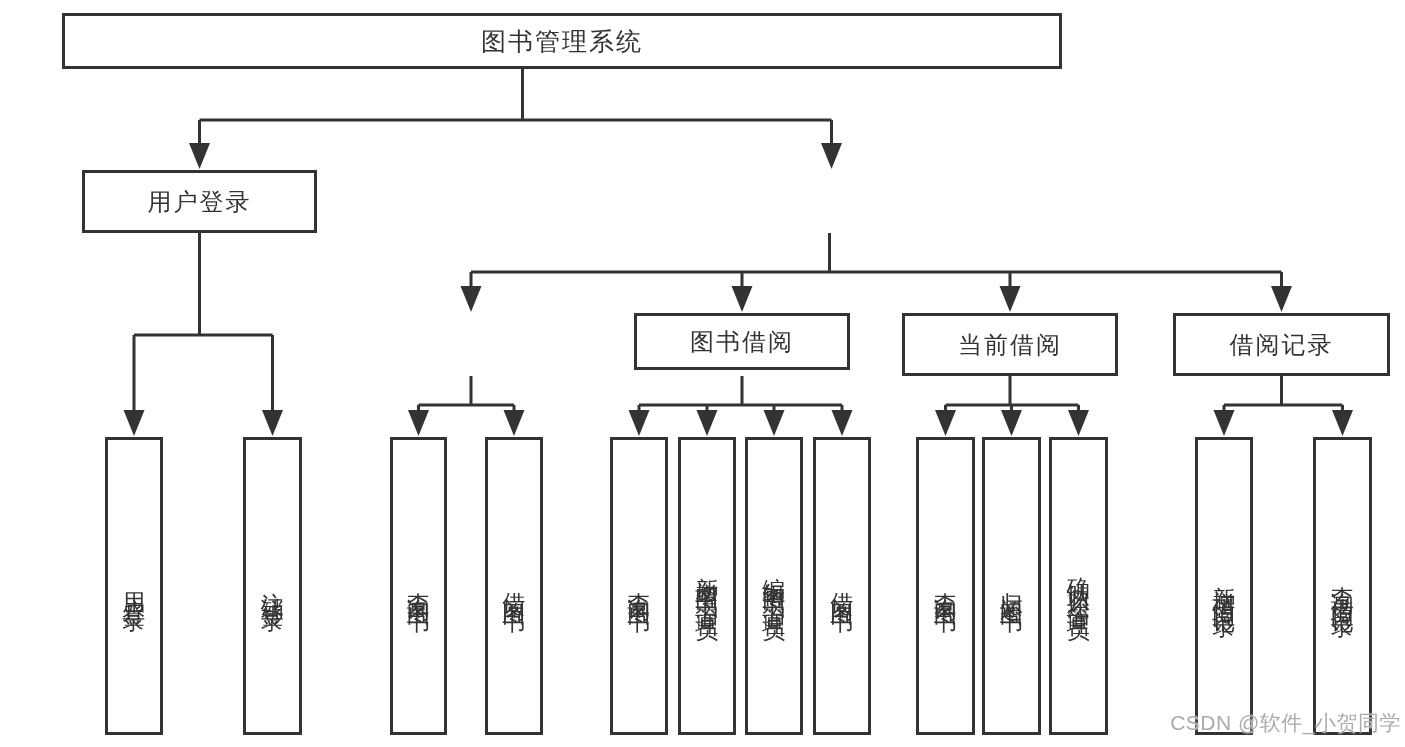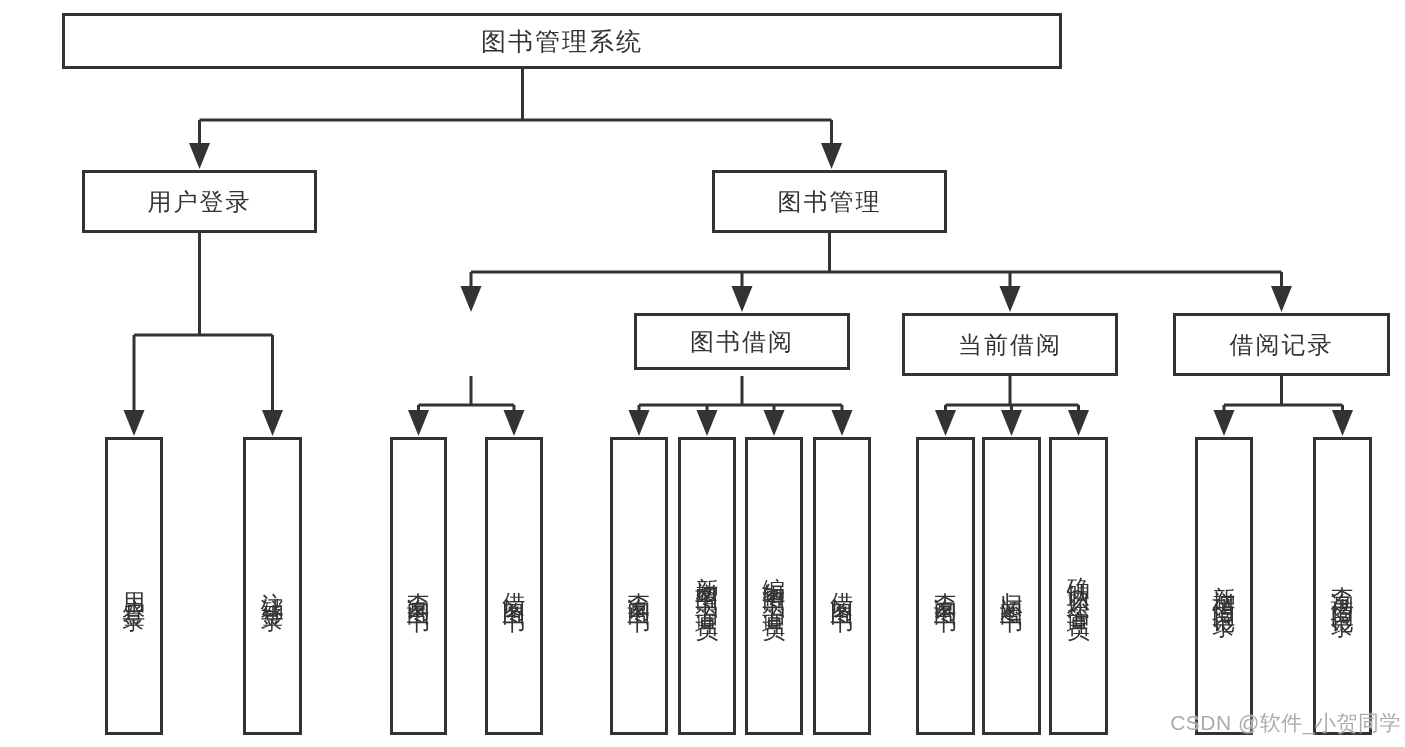--- a/index.html
+++ b/index.html
@@ -111,23 +111,20 @@
     </g>
   </svg>
 
   <div class="box root" style="left:22px; top:13px; width:1000px; height:56px;margin-left:40px;">
     <span class="hlabel">图书管理系统</span>
   </div>
 
   <div class="box" style="left:82px; top:170px; width:235px; height:63px;">
     <span class="hlabel">用户登录</span>
   </div>
-  <div class="box" style="left:712px; top:170px; width:235px; height:63px;">
-    <span class="hlabel">图书管理</span>
-  </div>
 
   <div class="box" style="left:634px; top:313px; width:216px; height:57px;">
     <span class="hlabel">图书借阅</span>
   </div>
   <div class="box" style="left:902px; top:313px; width:216px; height:63px;">
     <span class="hlabel">当前借阅</span>
   </div>
   <div class="box" style="left:1173px; top:313px; width:217px; height:63px;">
     <span class="hlabel">借阅记录</span>
   </div>

